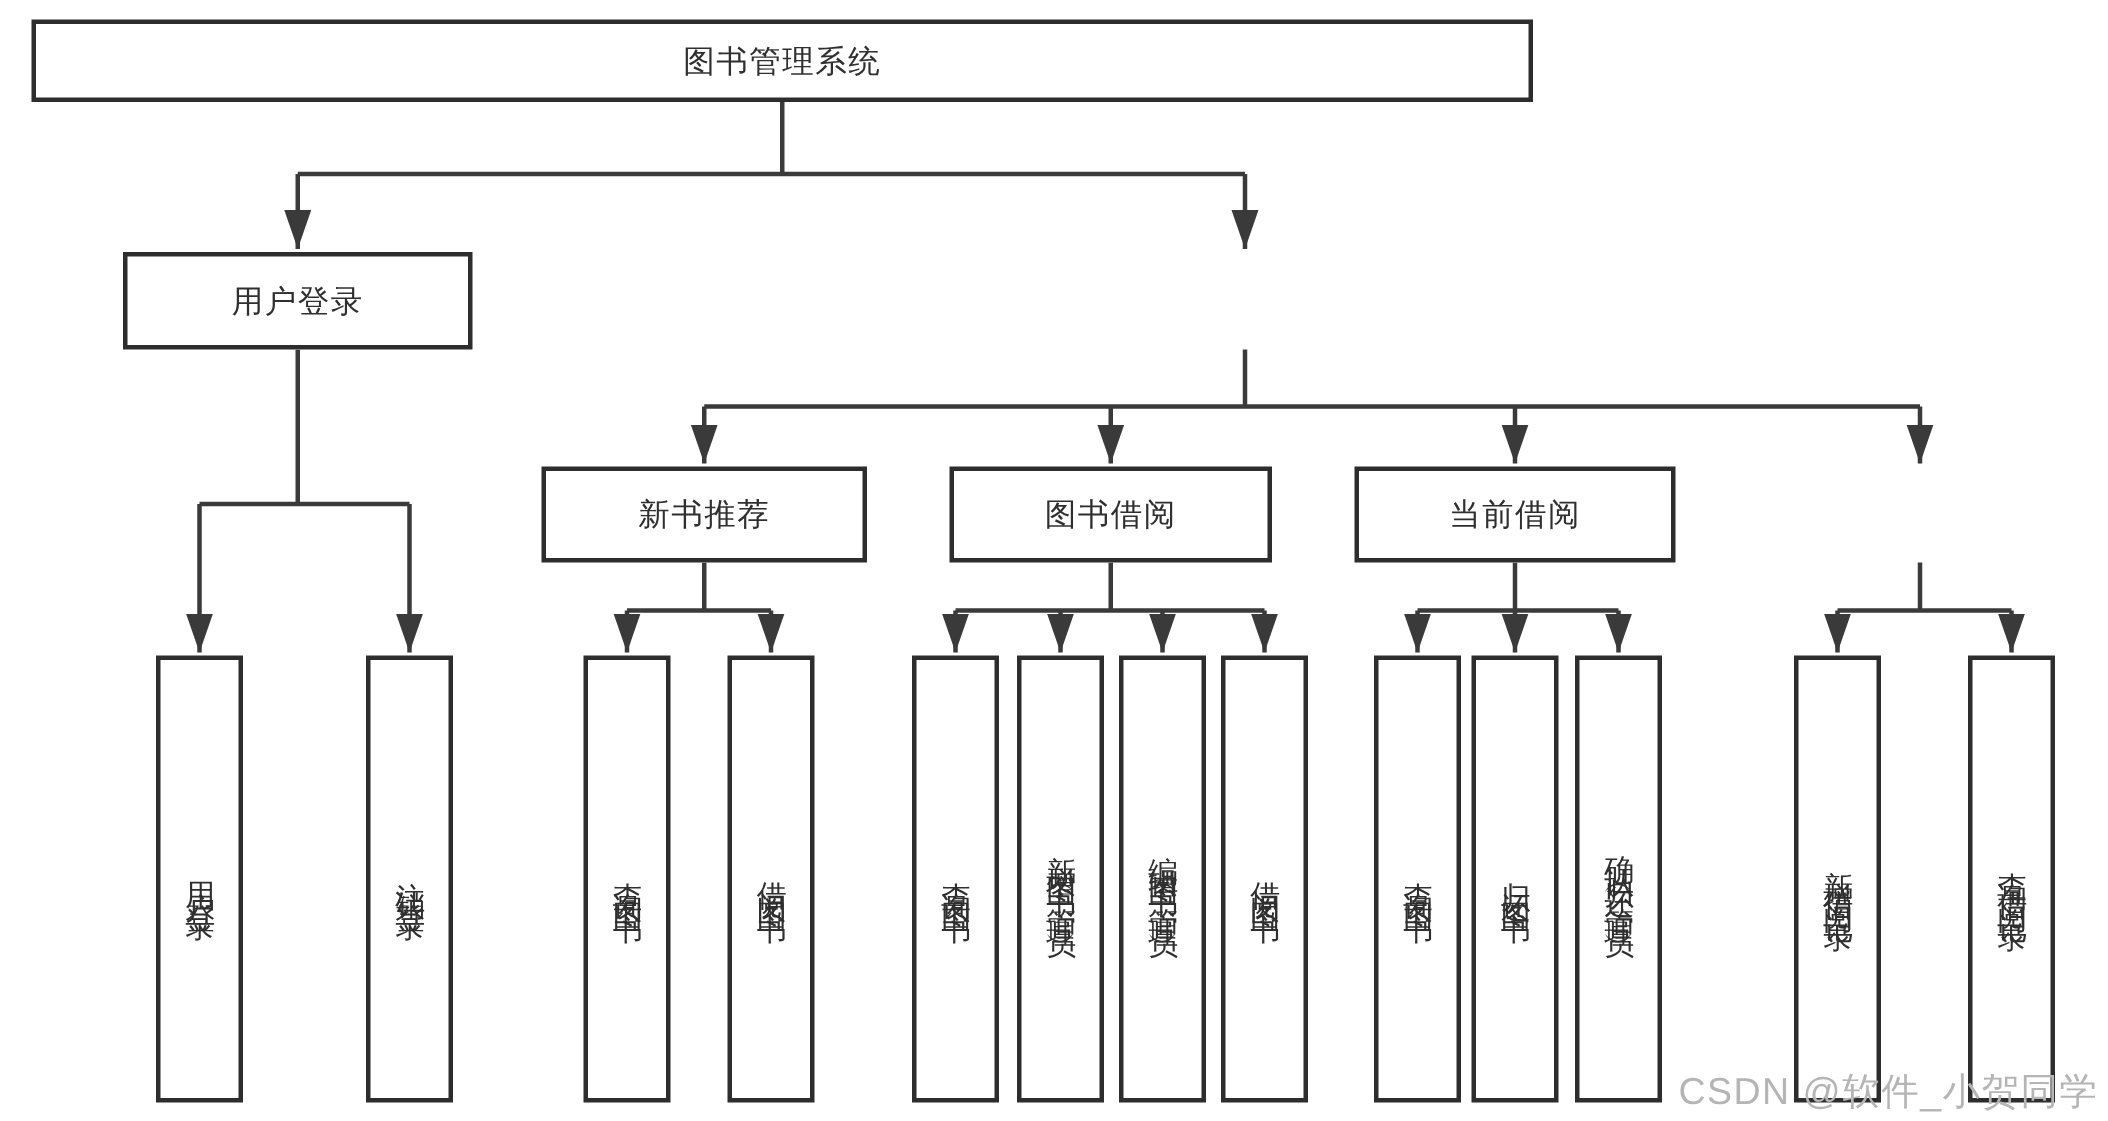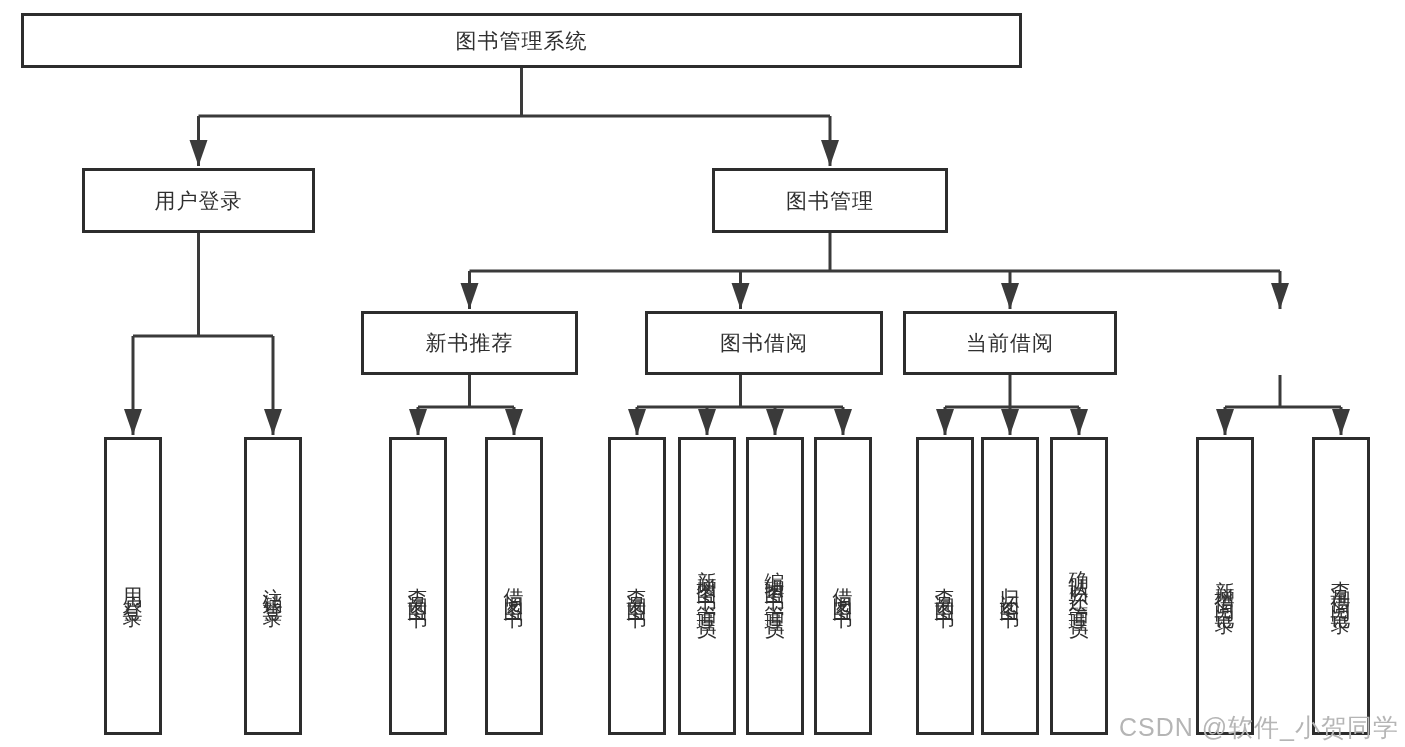--- a/index.html
+++ b/index.html
@@ -110,24 +110,23 @@
 
     <path d="M1280 375 V407"></path>
     <path d="M1225 407 H1341"></path>
     <line x1="1225" y1="407" x2="1225" y2="435" marker-end="url(#arrow)"></line>
     <line x1="1341" y1="407" x2="1341" y2="435" marker-end="url(#arrow)"></line>
   </svg>
 
   <div class="box" style="left:21px; top:13px; width:1001px; height:55px;">图书管理系统</div>
 
   <div class="box" style="left:82px; top:168px; width:233px; height:65px;">用户登录</div>
-  <div class="box" style="left:712px; top:168px; width:236px; height:65px;">图书管理</div>
 
   <div class="box" style="left:361px; top:311px; width:217px; height:64px;text-align:right;">新书推荐</div>
-  <div class="box" style="left:633px; top:311px; width:238px; height:64px;margin-left:12px;">图书借阅</div>
+  <div class="box" style="left:633px; top:311px; width:215px; height:64px;">图书借阅</div>
   <div class="box" style="left:903px; top:311px; width:214px; height:64px;">当前借阅</div>
 
   <div class="box leaf" style="left:104px; top:437px; width:58px; height:298px;">用户登录</div>
   <div class="box leaf" style="left:244px; top:437px; width:58px; height:298px;">注销登录</div>
 
   <div class="box leaf" style="left:389px; top:437px; width:58px; height:298px;">查询图书</div>
   <div class="box leaf" style="left:485px; top:437px; width:58px; height:298px;">借阅图书</div>
 
   <div class="box leaf" style="left:608px; top:437px; width:58px; height:298px;">查询图书</div>
   <div class="box leaf" style="left:678px; top:437px; width:58px; height:298px;">新增图书（管理员）</div>

